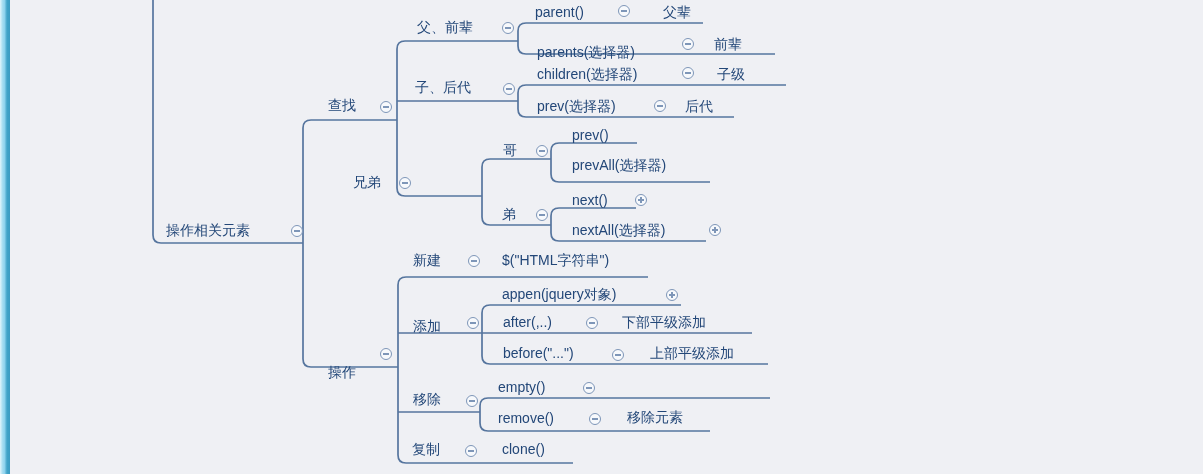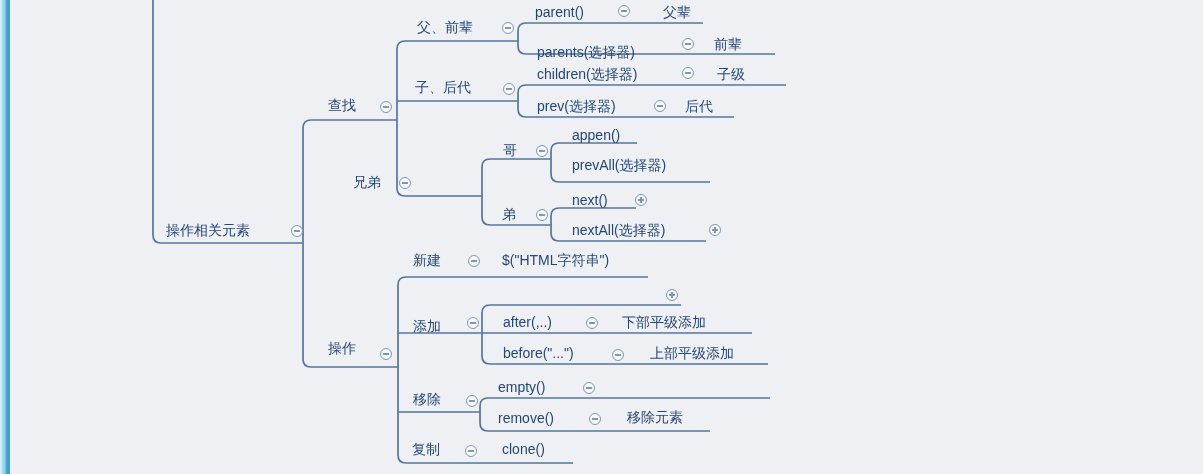--- a/index.html
+++ b/index.html
@@ -82,35 +82,36 @@
   <span class="node" style="left:417px;top:17px">父、前辈</span>
   <span class="node" style="left:535px;top:2px">parent()</span>
   <span class="node" style="left:663px;top:2px">父辈</span>
   <span class="node" style="left:537px;top:42px">parents(选择器)</span>
   <span class="node" style="left:714px;top:34px">前辈</span>
   <span class="node" style="left:537px;top:64px">children(选择器)</span>
   <span class="node" style="left:717px;top:64px">子级</span>
   <span class="node" style="left:415px;top:77px">子、后代</span>
   <span class="node" style="left:537px;top:96px">prev(选择器)</span>
   <span class="node" style="left:685px;top:96px">后代</span>
-  <span class="node" style="left:572px;top:125px">appen()</span>
+  <span class="node" style="left:572px;top:125px">prev()</span>
   <span class="node" style="left:503px;top:140px">哥</span>
   <span class="node" style="left:572px;top:155px">prevAll(选择器)</span>
   <span class="node" style="left:353px;top:172px">兄弟</span>
   <span class="node" style="left:572px;top:190px">next()</span>
   <span class="node" style="left:502px;top:204px">弟</span>
   <span class="node" style="left:572px;top:220px">nextAll(选择器)</span>
   <span class="node" style="left:413px;top:250px">新建</span>
   <span class="node" style="left:502px;top:250px">$("HTML字符串")</span>
+  <span class="node" style="left:502px;top:284px">appen(jquery对象)</span>
   <span class="node" style="left:413px;top:316px">添加</span>
   <span class="node" style="left:503px;top:312px">after(,..)</span>
   <span class="node" style="left:622px;top:312px">下部平级添加</span>
   <span class="node" style="left:503px;top:343px">before("...")</span>
   <span class="node" style="left:650px;top:343px">上部平级添加</span>
-  <span class="node" style="left:328px;top:338px">操作</span>
+  <span class="node" style="left:328px;top:362px">操作</span>
   <span class="node" style="left:498px;top:377px">empty()</span>
   <span class="node" style="left:413px;top:389px">移除</span>
   <span class="node" style="left:498px;top:408px">remove()</span>
   <span class="node" style="left:627px;top:407px">移除元素</span>
   <span class="node" style="left:412px;top:439px">复制</span>
   <span class="node" style="left:502px;top:439px">clone()</span>
 
   <span class="marker" style="left:291px;top:225px"></span>
   <span class="marker" style="left:380px;top:101px"></span>
   <span class="marker" style="left:502px;top:22px"></span>

